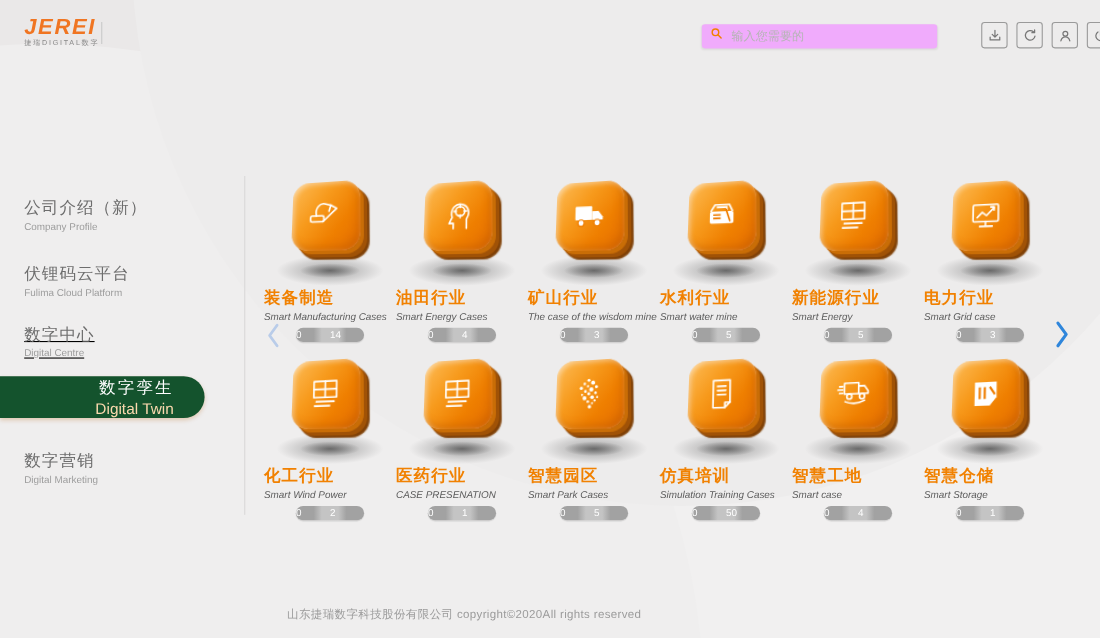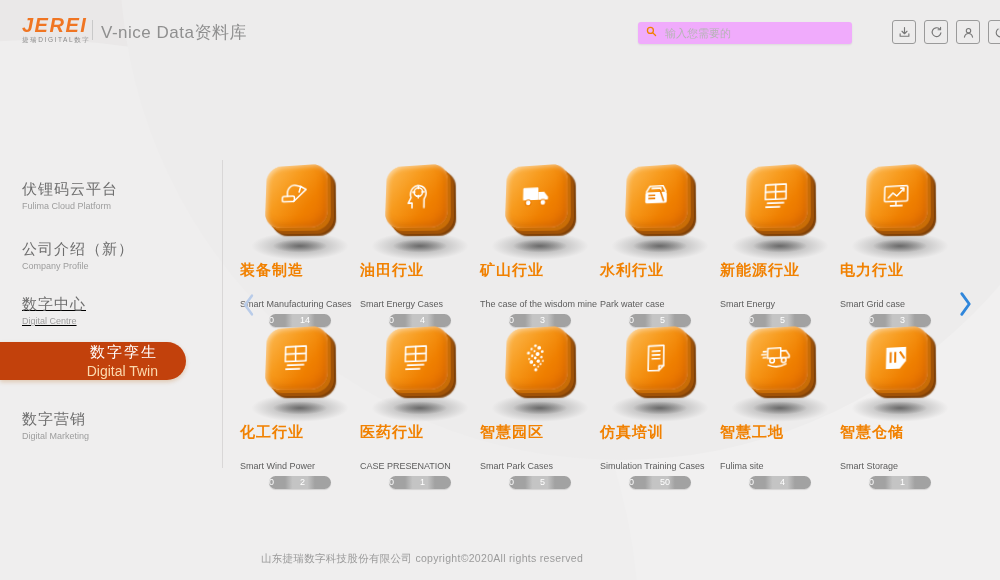--- a/index.html
+++ b/index.html
@@ -35,21 +35,21 @@
   .sidebar-item{position:absolute;left:0;padding-left:22px;cursor:pointer;}
   .sidebar-item .cn{font-size:15px;color:#6d6d6d;letter-spacing:1px;}
   .sidebar-item .en{font-size:9px;color:#9d9d9d;margin-top:2px;}
   .sidebar-item:nth-child(1){top:180px;}
   .sidebar-item:nth-child(2){top:240px;}
   .sidebar-item:nth-child(3){top:295px;text-decoration:underline;}
   .sidebar-item:nth-child(4){top:342px;}
   .sidebar-item:nth-child(5){top:410px;}
   .sidebar-item.active{
     width:186px;height:38px;padding:0 28px 0 0;box-sizing:border-box;
-    background:#c2410c;border-radius:0 19px 19px 0;
+    background:#14532d;border-radius:0 19px 19px 0;
     display:flex;flex-direction:column;align-items:flex-end;justify-content:center;
     box-shadow:0 2px 4px rgba(180,90,0,.25);
     text-align:right;
   }
   .sidebar-item.active .cn{color:#fff;font-size:15px;letter-spacing:2px;}
   .sidebar-item.active .en{color:#fbd9ae;font-size:14px;margin-top:1px;}
   .v-divider{position:absolute;left:222px;top:160px;width:1px;height:308px;background:#d9d7d7;z-index:4;}
   
   .grid{position:absolute;left:240px;top:158px;width:720px;z-index:5;}
   .tile-row{display:grid;grid-template-columns:repeat(6,120px);}
@@ -62,21 +62,21 @@
     width:54px;height:13px;border-radius:50%;
     background:radial-gradient(ellipse, rgba(75,75,75,.65), rgba(75,75,75,0) 72%);}
   .cube{position:absolute;left:50%;top:6px;margin-left:-36px;width:64px;height:64px;border-radius:16px;
     background:linear-gradient(128deg,#fdbc57 0%,#f79a1c 38%,#ef7f00 68%,#e36c00 100%);
     box-shadow:3px 3px 0 #c96d06, 6px 6px 0 #a05206, 8px 8px 1px #7f4006,
       inset 2px 2px 5px rgba(255,255,255,.45), inset -3px -4px 7px rgba(175,80,0,.35);
     transform:perspective(330px) rotateX(13deg) rotateY(-15deg) rotate(1deg);
     display:flex;align-items:center;justify-content:center;}
   .cube svg{display:block;}
   .t-cn{font-size:15px;font-weight:bold;color:#f18101;letter-spacing:1px;margin-top:1px;white-space:nowrap;}
-  .t-en{font-size:9px;color:#5c5c5c;margin-top:19px;white-space:nowrap;}
+  .t-en{font-size:9px;color:#5c5c5c;margin-top:3px;white-space:nowrap;font-style:italic;}
   .badge{margin:5px auto 0;width:62px;height:13px;border-radius:7px;
     background:linear-gradient(90deg,#a2a2a2 0%,#a2a2a2 26%,#c4c4c4 38%,#c4c4c4 62%,#a2a2a2 74%,#a2a2a2 100%);
     display:flex;align-items:center;box-shadow:0 1px 1px rgba(0,0,0,.12);}
   .badge span{flex:1;font-size:9px;color:#fff;line-height:13px;}
   
   .chev{position:absolute;z-index:6;background:none;border:none;padding:0;cursor:pointer;}
   .chev-left{left:240px;top:291px;}
   .chev-right{left:956px;top:289px;}
   
   .footer{position:absolute;left:0;bottom:14px;width:844px;text-align:center;
@@ -88,21 +88,20 @@
 <div class="bg bg1"></div>
 <div class="bg bg2"></div>
 <div class="bg bg3"></div>
 
 <div class="header">
   <div class="logo">
     <div class="logo-main">JEREI</div>
     <div class="logo-sub">捷瑞DIGITAL数字</div>
   </div>
   <div class="logo-divider"></div>
-  <div class="page-title">V-nice Data资料库</div>
 
   <div class="search">
     <span>
       <svg width="13" height="13" viewBox="0 0 24 24" fill="none" stroke="#f08200" stroke-width="2.4" stroke-linecap="round">
         <circle cx="10" cy="10" r="5.5"></circle>
           <path d="M14.5 14.5 L19.5 19.5"></path>
       </svg>
     </span>
     <input type="text" placeholder="输入您需要的" style="">
   </div>
@@ -138,26 +137,26 @@
             <path d="M12 4 v8"></path>
             <path d="M8.3 6.5 a6.8 6.8 0 1 0 7.4 0"></path>
           </svg>
         </span>
   </button>
     </div>
 </div>
 
 <div class="sidebar">
     <div class="sidebar-item">
+    <div class="cn">公司介绍（新）</div>
+    <div class="en">Company Profile</div>
+  </div>
+    <div class="sidebar-item">
     <div class="cn">伏锂码云平台</div>
     <div class="en">Fulima Cloud Platform</div>
-  </div>
-    <div class="sidebar-item">
-    <div class="cn">公司介绍（新）</div>
-    <div class="en">Company Profile</div>
   </div>
     <div class="sidebar-item">
     <div class="cn">数字中心</div>
     <div class="en">Digital Centre</div>
   </div>
     <div class="sidebar-item active">
     <div class="cn">数字孪生</div>
     <div class="en">Digital Twin</div>
   </div>
     <div class="sidebar-item">
@@ -254,21 +253,21 @@
               <svg width="38" height="38" viewBox="0 0 48 48">
                 <path d="M11 19 l5-8 h17 l4 8" fill="none" stroke="#fff" stroke-width="2" stroke-linejoin="round"></path>
                 <path d="M18 14 h12 v4" fill="none" stroke="#fff" stroke-width="2"></path>
                 <rect x="10" y="19" width="28" height="14" rx="2" fill="#fff"></rect>
                 <path d="M14 23 h9 M14 27 h9 M29 16 l5 15" stroke="#ee7d00" stroke-width="2"></path>
               </svg>
             </span>
       </div>
     </div>
     <div class="t-cn">水利行业</div>
-    <div class="t-en">Park water case</div>
+    <div class="t-en">Smart water mine</div>
     <div class="badge">
       <span class="c-left">0</span>
       <span class="c-right">5</span>
     </div>
   </div>
       <div class="tile">
     <div class="icon-stage">
       <div class="tile-shadow"></div>
       <div class="cube">
         <span class="t-icon">
@@ -415,21 +414,21 @@
                 <path d="M30 15 h7 l4 6 v3 h-11"></path>
                 <circle cx="19" cy="27" r="3"></circle>
                 <circle cx="34" cy="27" r="3"></circle>
                 <path d="M7 15 h4 M5 19 h6 M7 23 h4"></path>
                 <path d="M14 33 c7 3 15 3 23-1"></path>
               </svg>
             </span>
       </div>
     </div>
     <div class="t-cn">智慧工地</div>
-    <div class="t-en">Fulima site</div>
+    <div class="t-en">Smart case</div>
     <div class="badge">
       <span class="c-left">0</span>
       <span class="c-right">4</span>
     </div>
   </div>
       <div class="tile">
     <div class="icon-stage">
       <div class="tile-shadow"></div>
       <div class="cube">
         <span class="t-icon">

